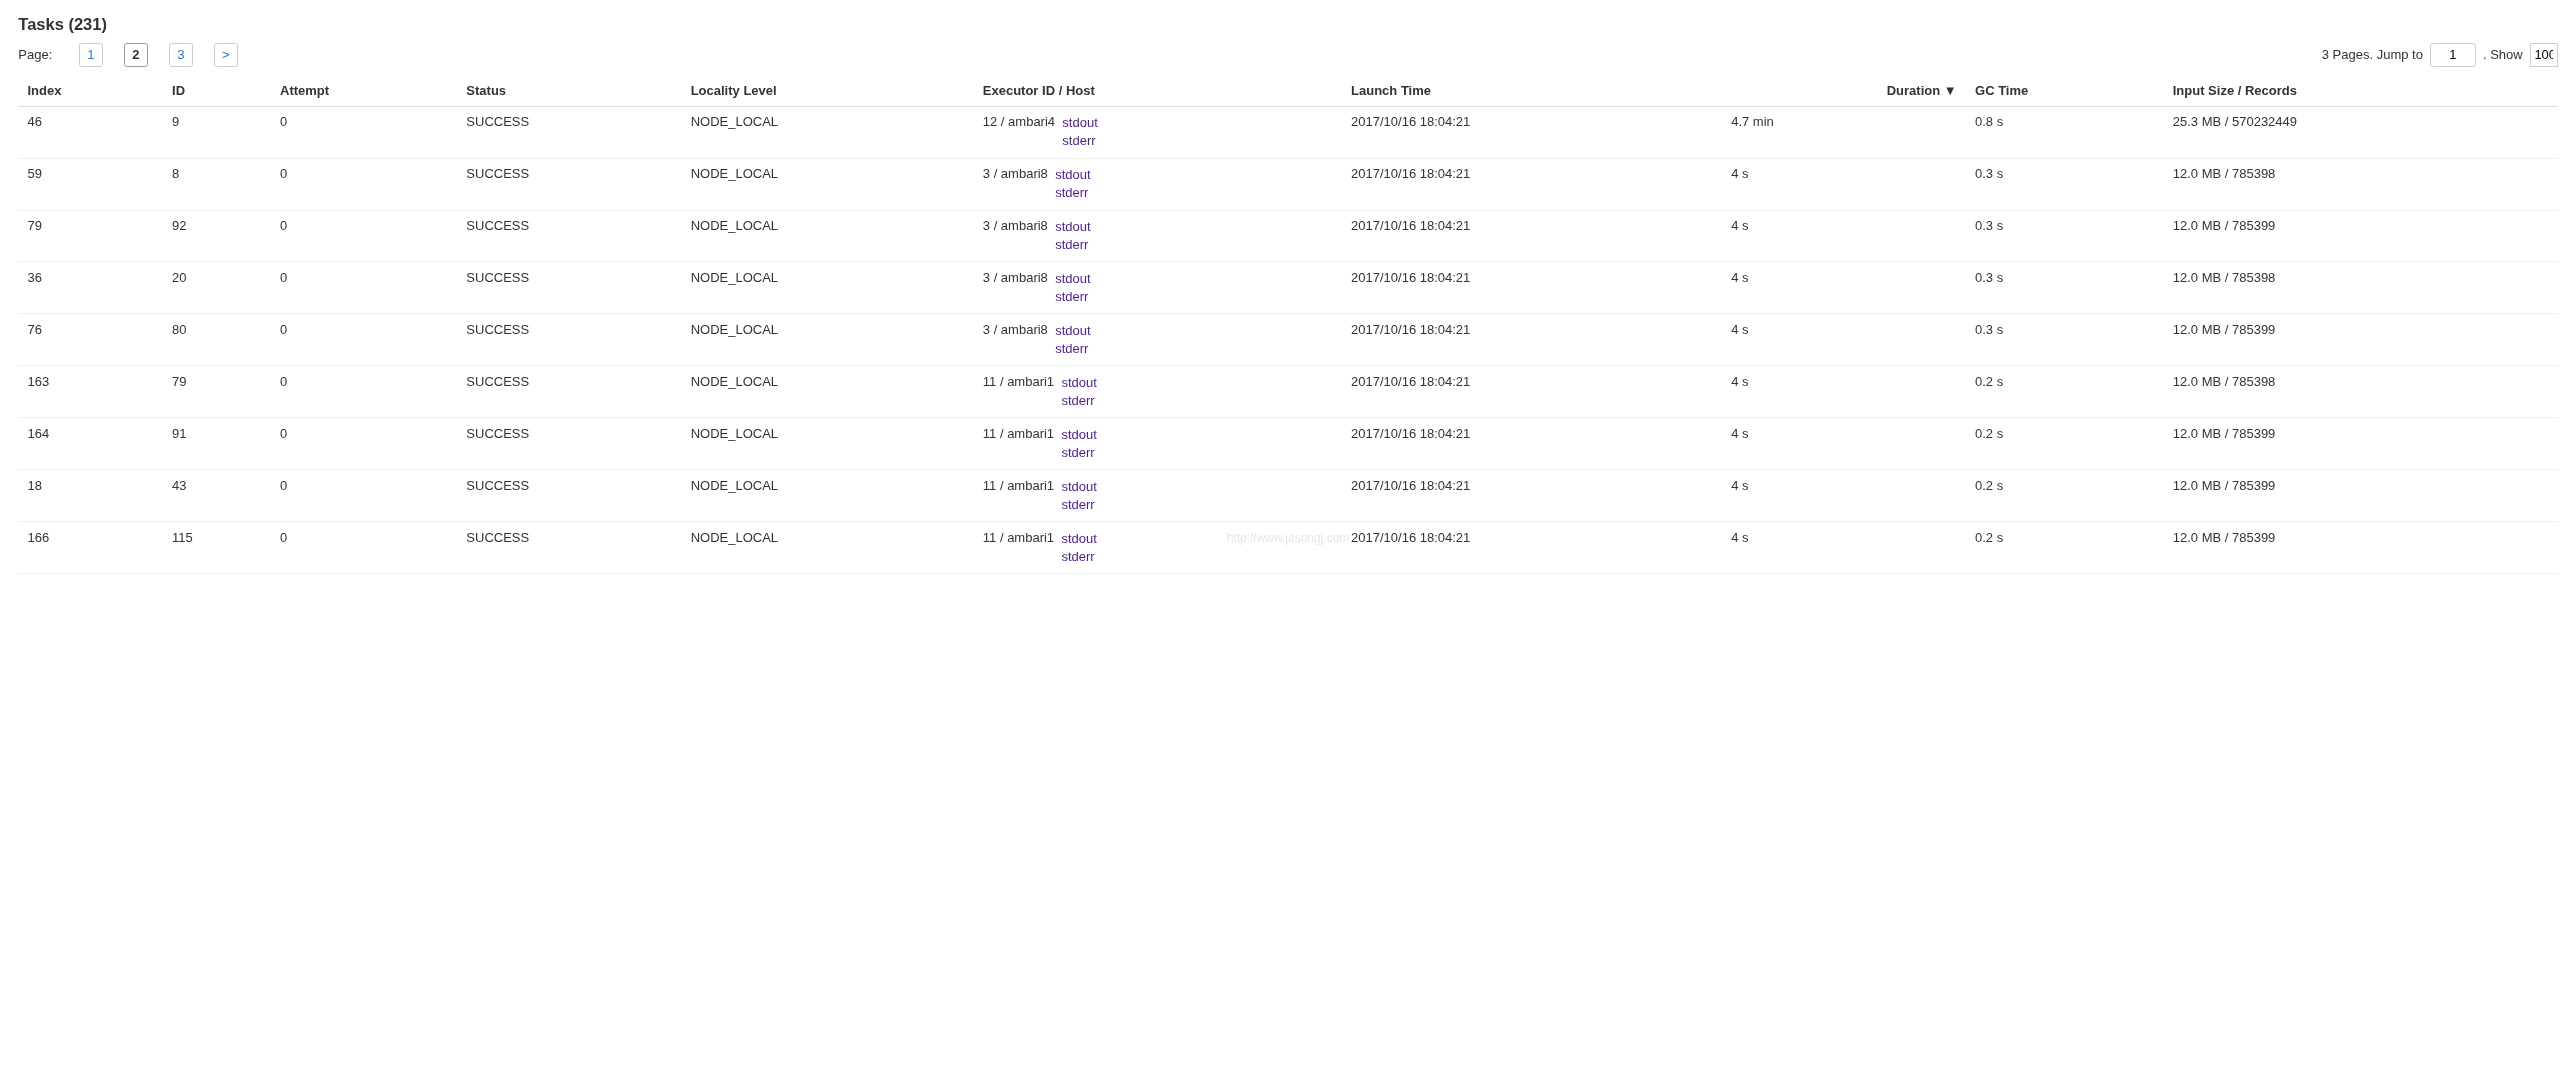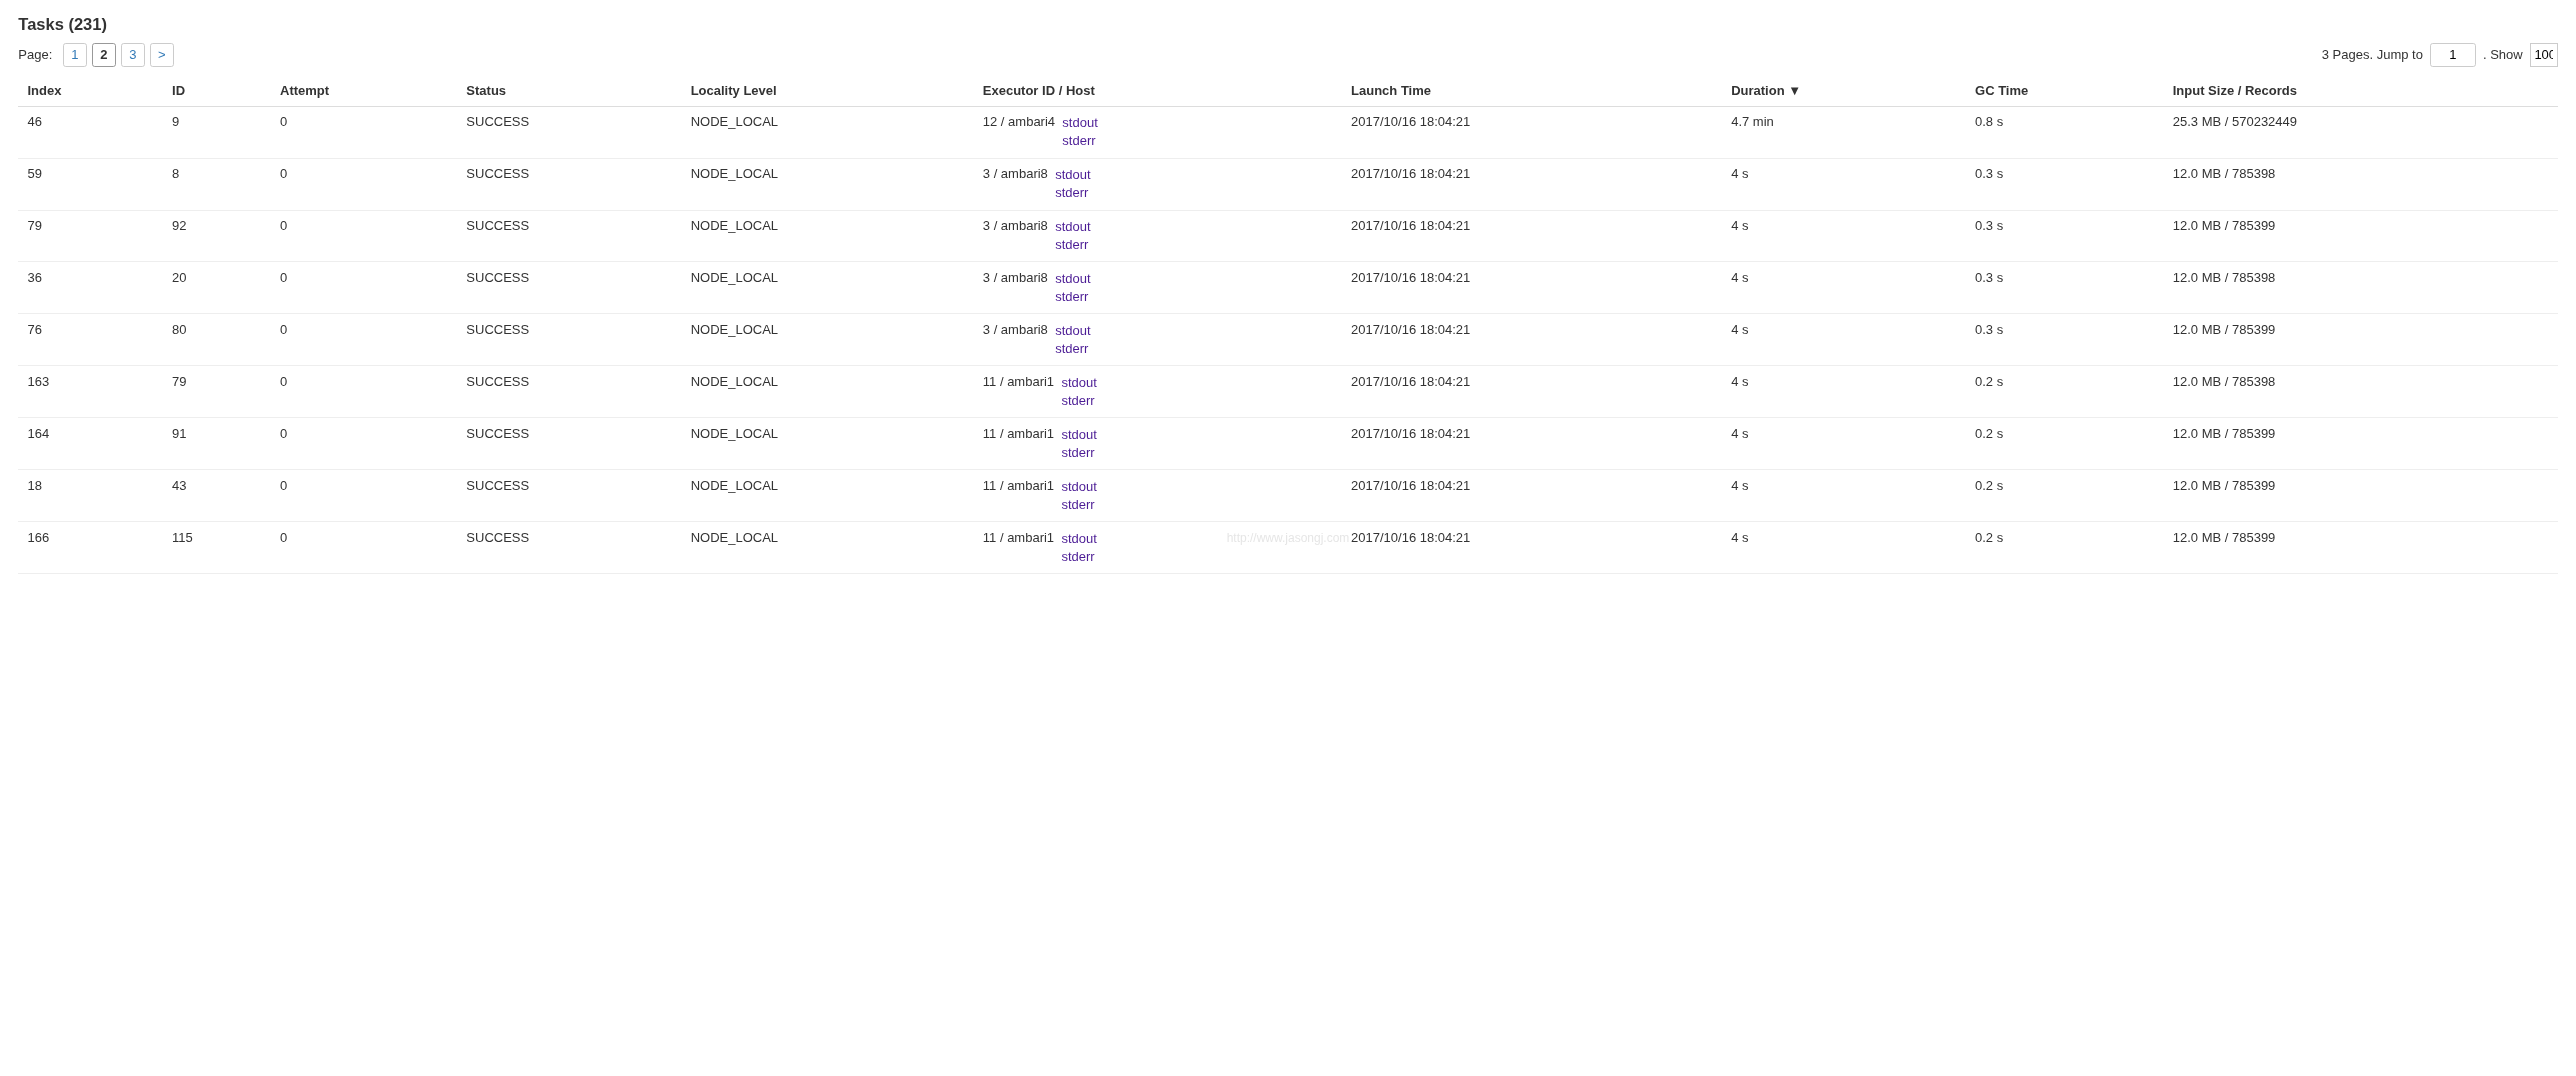--- a/index.html
+++ b/index.html
@@ -17,21 +17,21 @@
     }
     .pagination-row {
       display: flex;
       align-items: center;
       justify-content: space-between;
       margin-bottom: 9.2px;
     }
     .pagination-left {
       display: flex;
       align-items: center;
-      gap: 5px;
+      gap: 21px;
     }
     .pagination-label {
       margin-right: 5.5px;
       font-size: 13px;
     }
     .page-btn {
       display: inline-flex;
       align-items: center;
       justify-content: center;
       min-width: 24px;
@@ -138,21 +138,21 @@
 <table>
   <thead>
     <tr>
       <th>Index</th>
       <th>ID</th>
       <th>Attempt</th>
       <th>Status</th>
       <th>Locality Level</th>
       <th>Executor ID / Host</th>
       <th>Launch Time</th>
-      <th style="cursor:pointer;">Duration <span>▼</span></th>
+      <th style="cursor:pointer;text-align:right;">Duration <span>▼</span></th>
       <th>GC Time</th>
       <th>Input Size / Records</th>
     </tr>
   </thead>
   <tbody id="table-body">
   <tr>
         <td>46</td>
         <td>9</td>
         <td>0</td>
         <td>SUCCESS</td>

